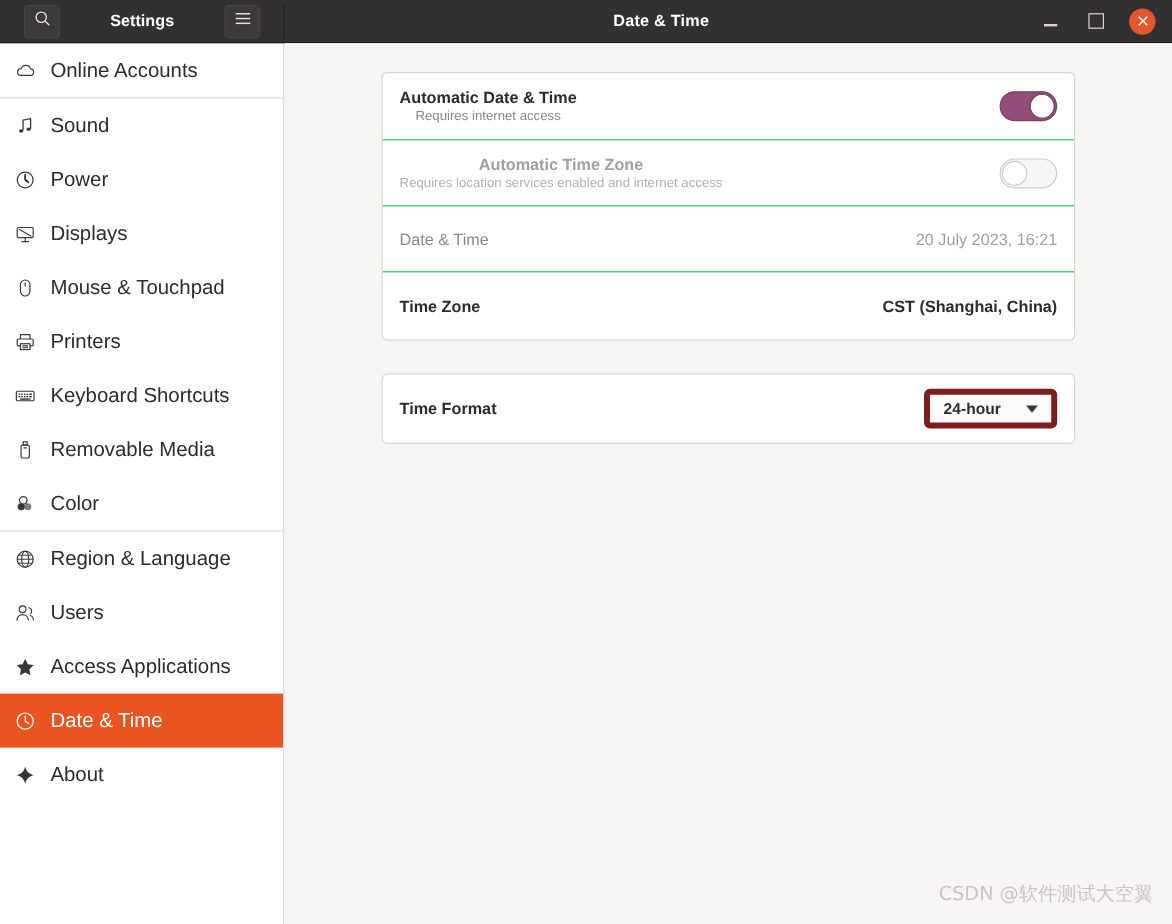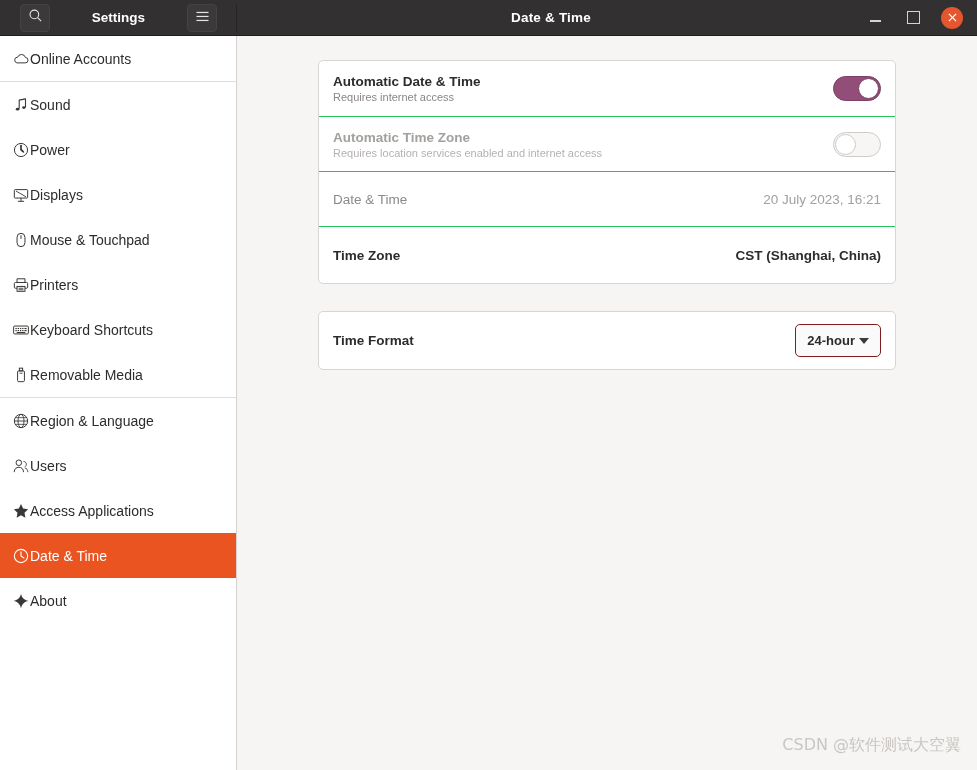--- a/index.html
+++ b/index.html
@@ -108,23 +108,24 @@
     background: #ffffff;
     border-right: 1px solid #d5d2cf;
     overflow: hidden;
     flex: 0 0 237px;
   }
   .nav-item {
     height: 45px;
     display: flex;
     align-items: center;
     padding-left: 12px;
+    gap: 12px;
     cursor: pointer;
     color: #2e2c2b;
-    font-size: 14px;
+    font-size: 17px;
   }
   .nav-item.selected {
     background: #e95420;
     color: #ffffff;
   }
   .nav-ico {
     width: 18px; height: 18px;
     display: flex; align-items: center; justify-content: center;
     flex: 0 0 18px;
   }
@@ -153,21 +154,21 @@
   .card + .card { margin-top: 27px; }
 
   .row {
     display: flex;
     align-items: center;
     padding: 0 14px;
     min-height: 55px;
   }
   .row + .row { border-top: 1px solid #22c55e; }
   .row.tall { min-height: 57px; }
-  .row-texts { display: flex; flex-direction: column; justify-content: center; gap: 2px; }
+  .row-texts { display: flex; flex-direction: column; justify-content: center; gap: 2px; text-align: center; }
   .row-title {
     font-size: 13.5px;
     font-weight: bold;
     color: #2e2c2b;
   }
   .row-title.dim { color: #8d8986; font-weight: normal; }
   .row-sub {
     font-size: 11px;
     color: #8a8785;
   }
@@ -204,25 +205,25 @@
     border-radius: 50%;
     background: #ffffff;
   }
   .toggle.on .knob { right: 1px; border: 1px solid #7c3f66; }
   .toggle.off .knob { left: 1px; border: 1px solid #cfcbc8; }
 
   
   .dropdown {
     display: inline-flex;
     align-items: center;
-    gap: 4px;
+    gap: 21px;
     height: 33px;
     padding: 0 11px;
     background: #fbfafa;
-    border: 1px solid #7f1d1d;
+    border: 5px solid #7f1d1d;
     border-radius: 5px;
     font-size: 13px;
     color: #2e2c2b;
     cursor: pointer;
     font-weight: bold;
   }
   .caret {
     width: 0; height: 0;
     border-left: 5px solid transparent;
     border-right: 5px solid transparent;
@@ -371,20 +372,30 @@
         <div class="nav-item">
           <span class="nav-ico">
             <svg width="18" height="18" viewBox="0 0 20 20" fill="none">
               <rect x="6.2" y="5.4" width="7.6" height="12" rx="1.3" stroke="#3a3836" stroke-width="1.1"></rect>
               <rect x="8.2" y="2.4" width="3.6" height="3" stroke="#3a3836" stroke-width="1.1"></rect>
               <line x1="8.4" y1="8" x2="11.6" y2="8" stroke="#3a3836" stroke-width="1"></line>
             </svg>
           </span>
           <span>Removable Media</span>
         </div>
+        <div class="nav-item">
+          <span class="nav-ico">
+            <svg width="18" height="18" viewBox="0 0 20 20">
+              <circle cx="8.2" cy="6.6" r="3.5" fill="none" stroke="#3a3836" stroke-width="1.2"></circle>
+              <circle cx="6.3" cy="12.6" r="3.3" fill="#3a3836"></circle>
+              <circle cx="12.4" cy="12.6" r="3.3" fill="#3a3836" opacity="0.65"></circle>
+            </svg>
+          </span>
+          <span>Color</span>
+        </div>
         <div class="nav-sep"></div>
         <div class="nav-item">
           <span class="nav-ico">
             <svg width="18" height="18" viewBox="0 0 20 20" fill="none">
               <circle cx="10" cy="10" r="7.4" stroke="#3a3836" stroke-width="1.1"></circle>
               <ellipse cx="10" cy="10" rx="3.3" ry="7.4" stroke="#3a3836" stroke-width="1"></ellipse>
               <line x1="2.8" y1="10" x2="17.2" y2="10" stroke="#3a3836" stroke-width="1"></line>
               <path d="M4.2 6.3h11.6M4.2 13.7h11.6" stroke="#3a3836" stroke-width="0.9"></path>
             </svg>
           </span>

